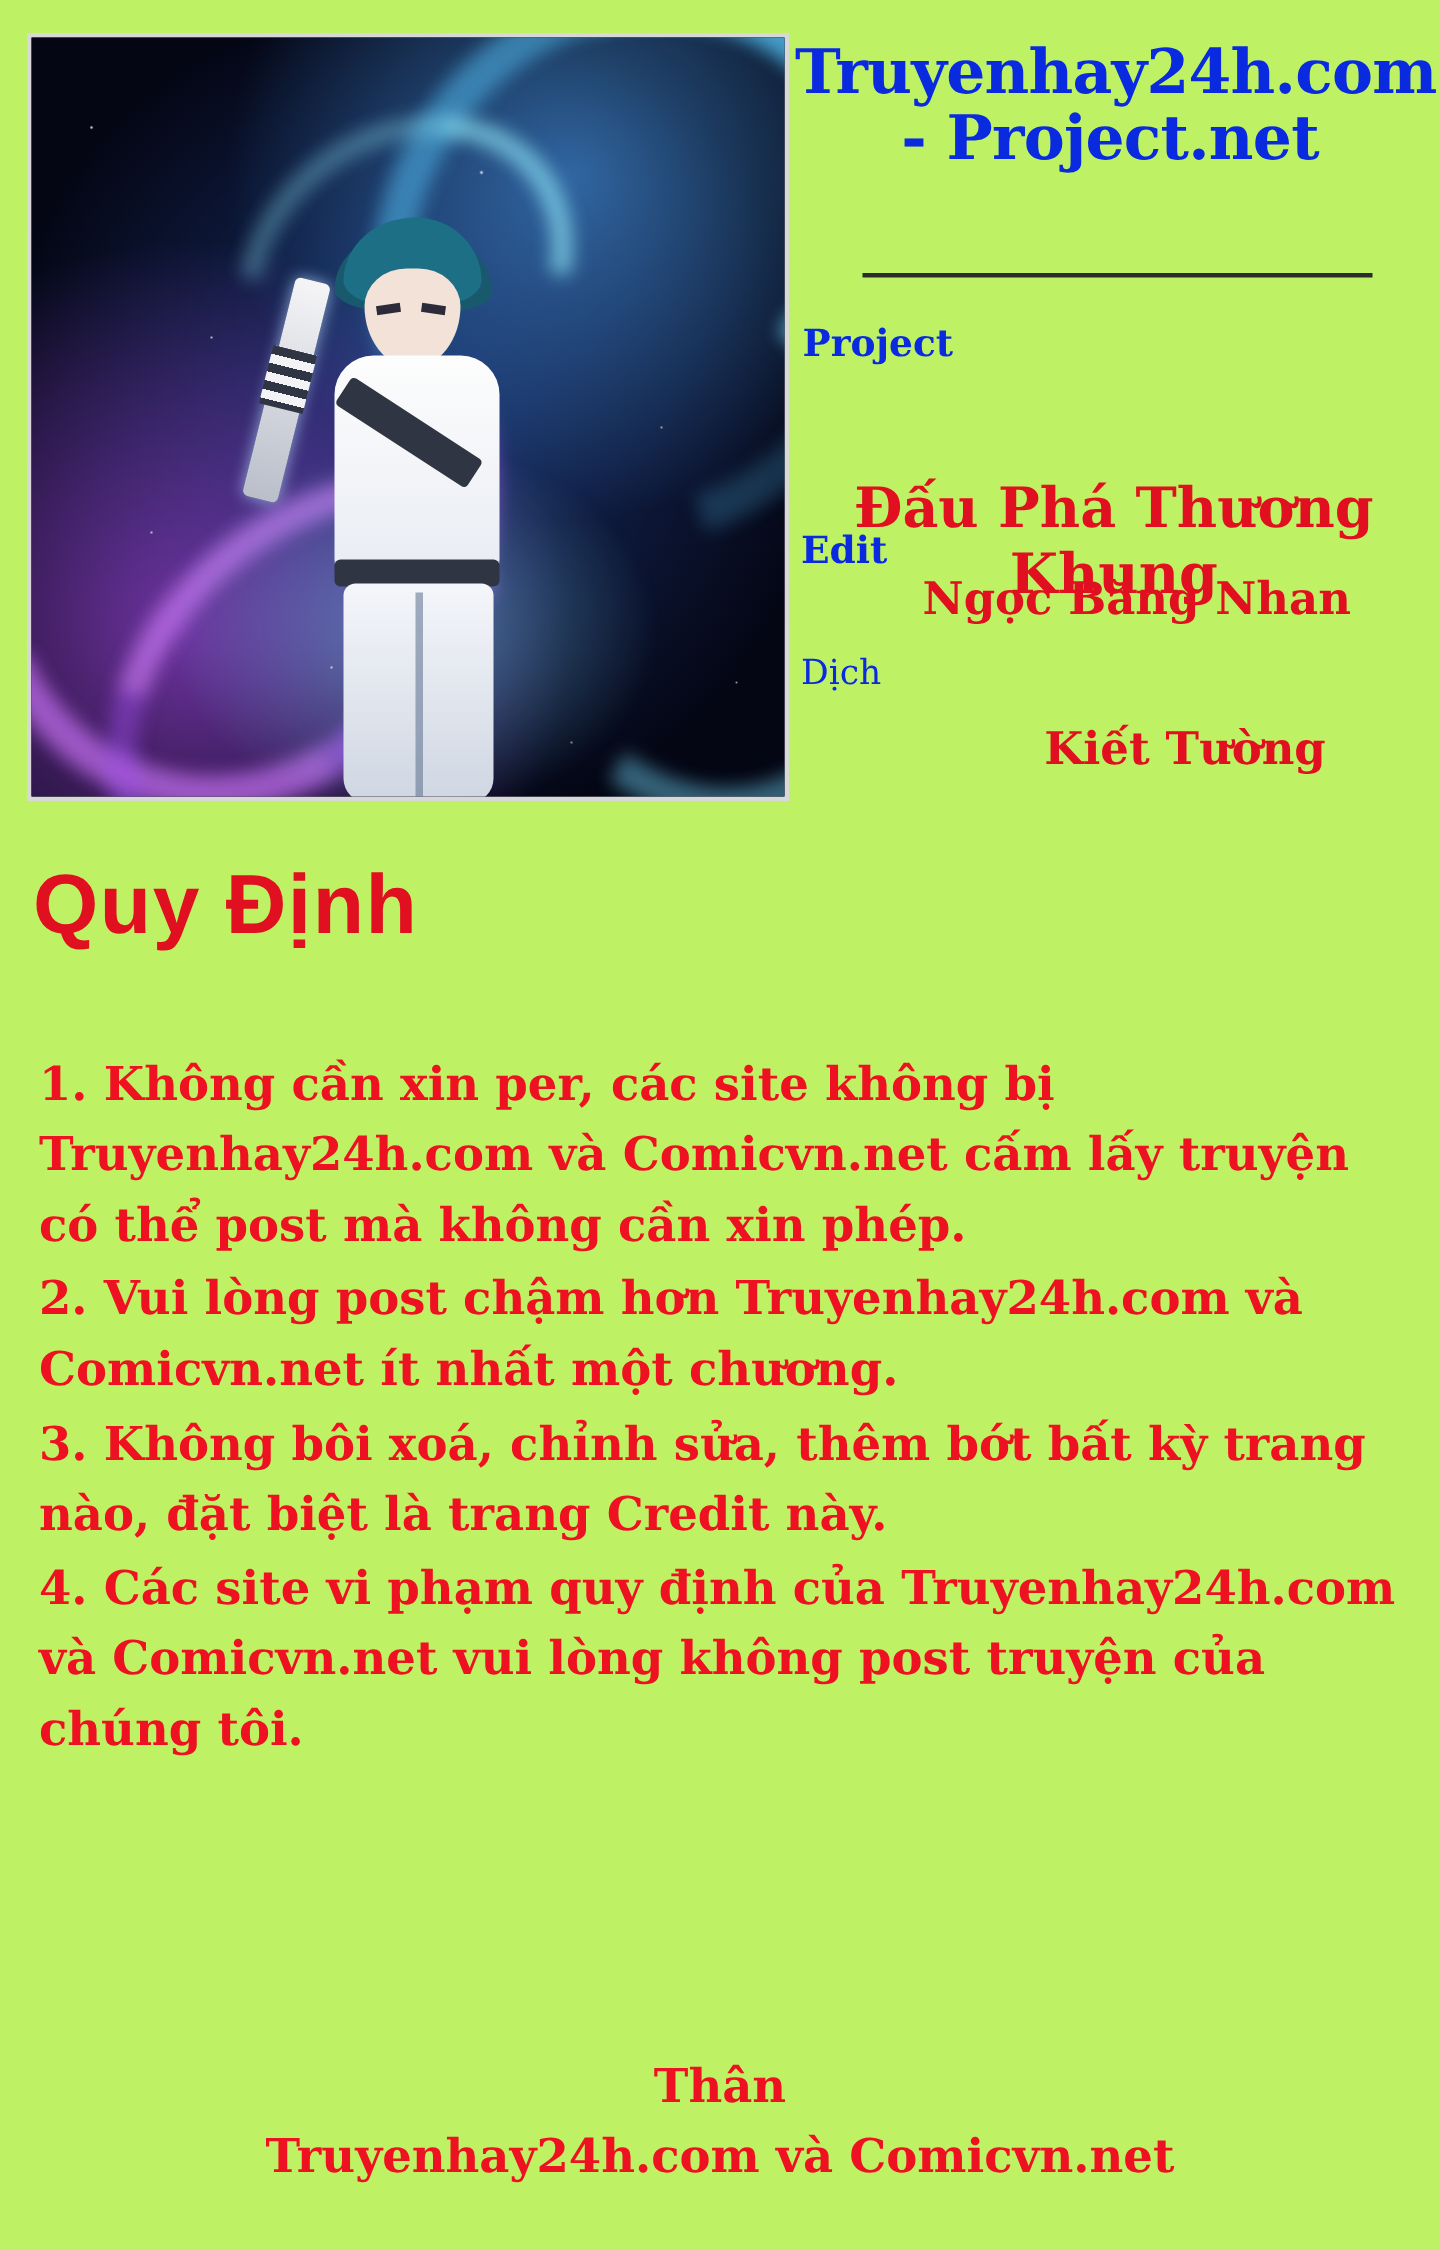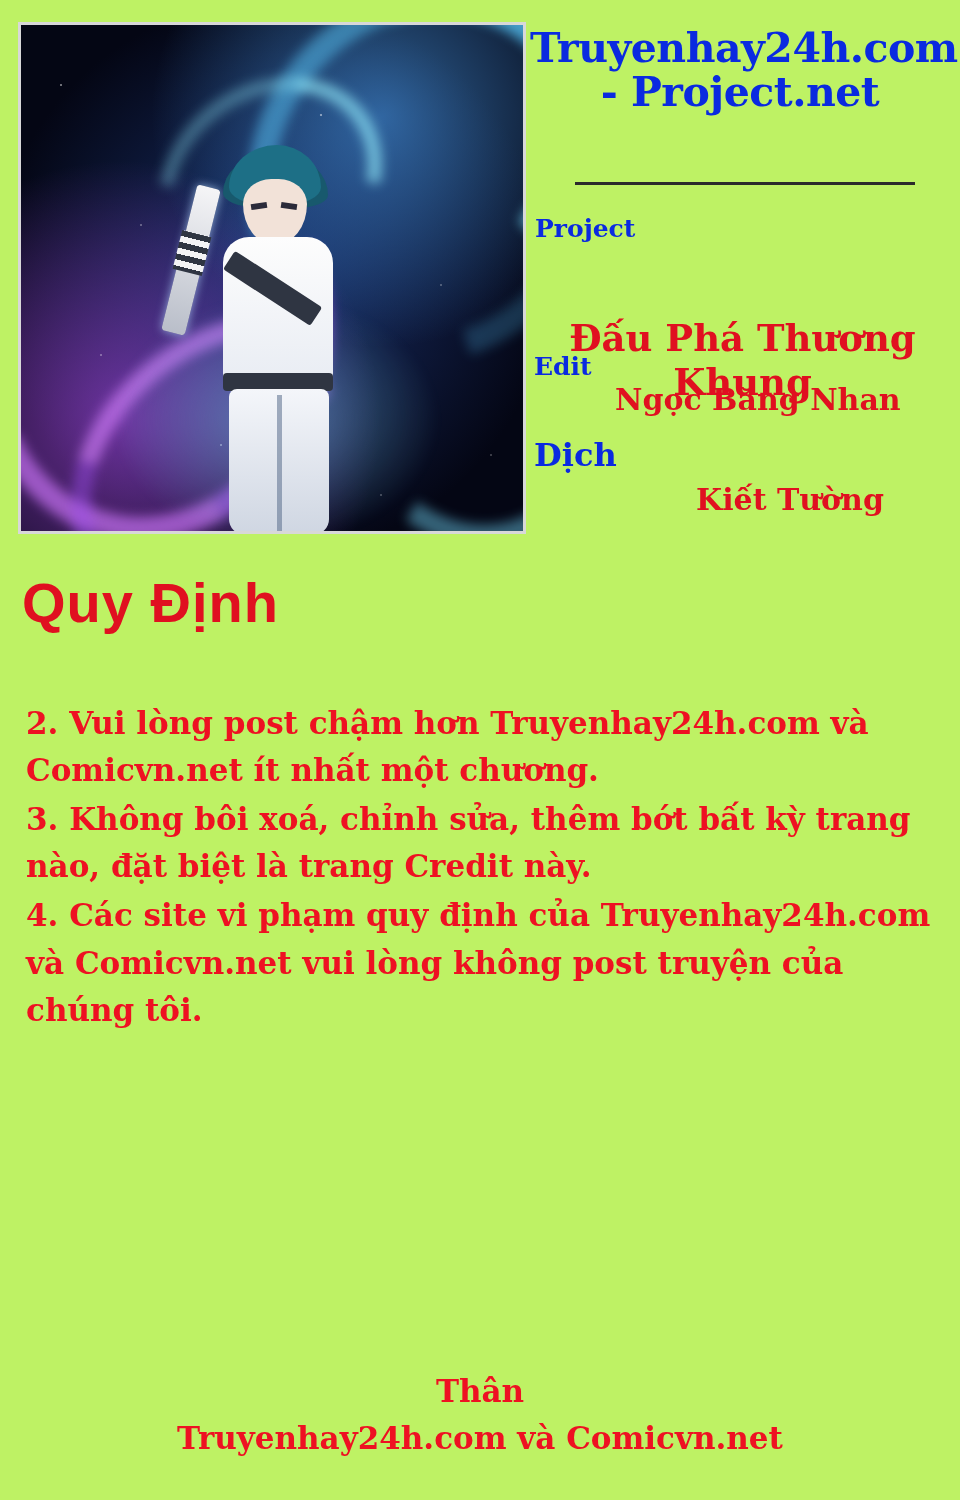--- a/index.html
+++ b/index.html
@@ -235,22 +235,22 @@
     font-family: "DejaVu Serif", serif;
     font-weight: bold;
     font-size: 30px;
   }
   .label-dich {
     position: absolute;
     left: 534px;
     top: 436px;
     color: #0a2ae0;
     font-family: "DejaVu Serif", serif;
-    font-weight: bold;
-    font-size: 32px;
+    font-weight: normal;
+    font-size: 23px;
   }
   .value-dich {
     position: absolute;
     left: 625px;
     top: 482px;
     width: 330px;
     text-align: center;
     color: #e01020;
     font-family: "DejaVu Serif", serif;
     font-weight: bold;
@@ -340,20 +340,21 @@
 
   <div class="label-edit">Edit</div>
   <div class="value-edit">Ngọc Băng Nhan</div>
 
   <div class="label-dich">Dịch</div>
   <div class="value-dich">Kiết Tường</div>
 
   <div class="rules-heading">Quy Định</div>
 
   <div class="rules-body">
+    <p class="rule-item">1. Không cần xin per, các site không bị Truyenhay24h.com và Comicvn.net cấm lấy truyện có thể post mà không cần xin phép.</p>
     <p class="rule-item">2. Vui lòng post chậm hơn Truyenhay24h.com và Comicvn.net ít nhất một chương.</p>
     <p class="rule-item">3. Không bôi xoá, chỉnh sửa, thêm bớt bất kỳ trang nào, đặt biệt là trang Credit này.</p>
     <p class="rule-item">4. Các site vi phạm quy định của Truyenhay24h.com và Comicvn.net vui lòng không post truyện của chúng tôi.</p>
   </div>
 
   <div class="sign-off">
     <span>Thân</span>
     <span class="sign-line2">Truyenhay24h.com và Comicvn.net</span>
   </div>
 

